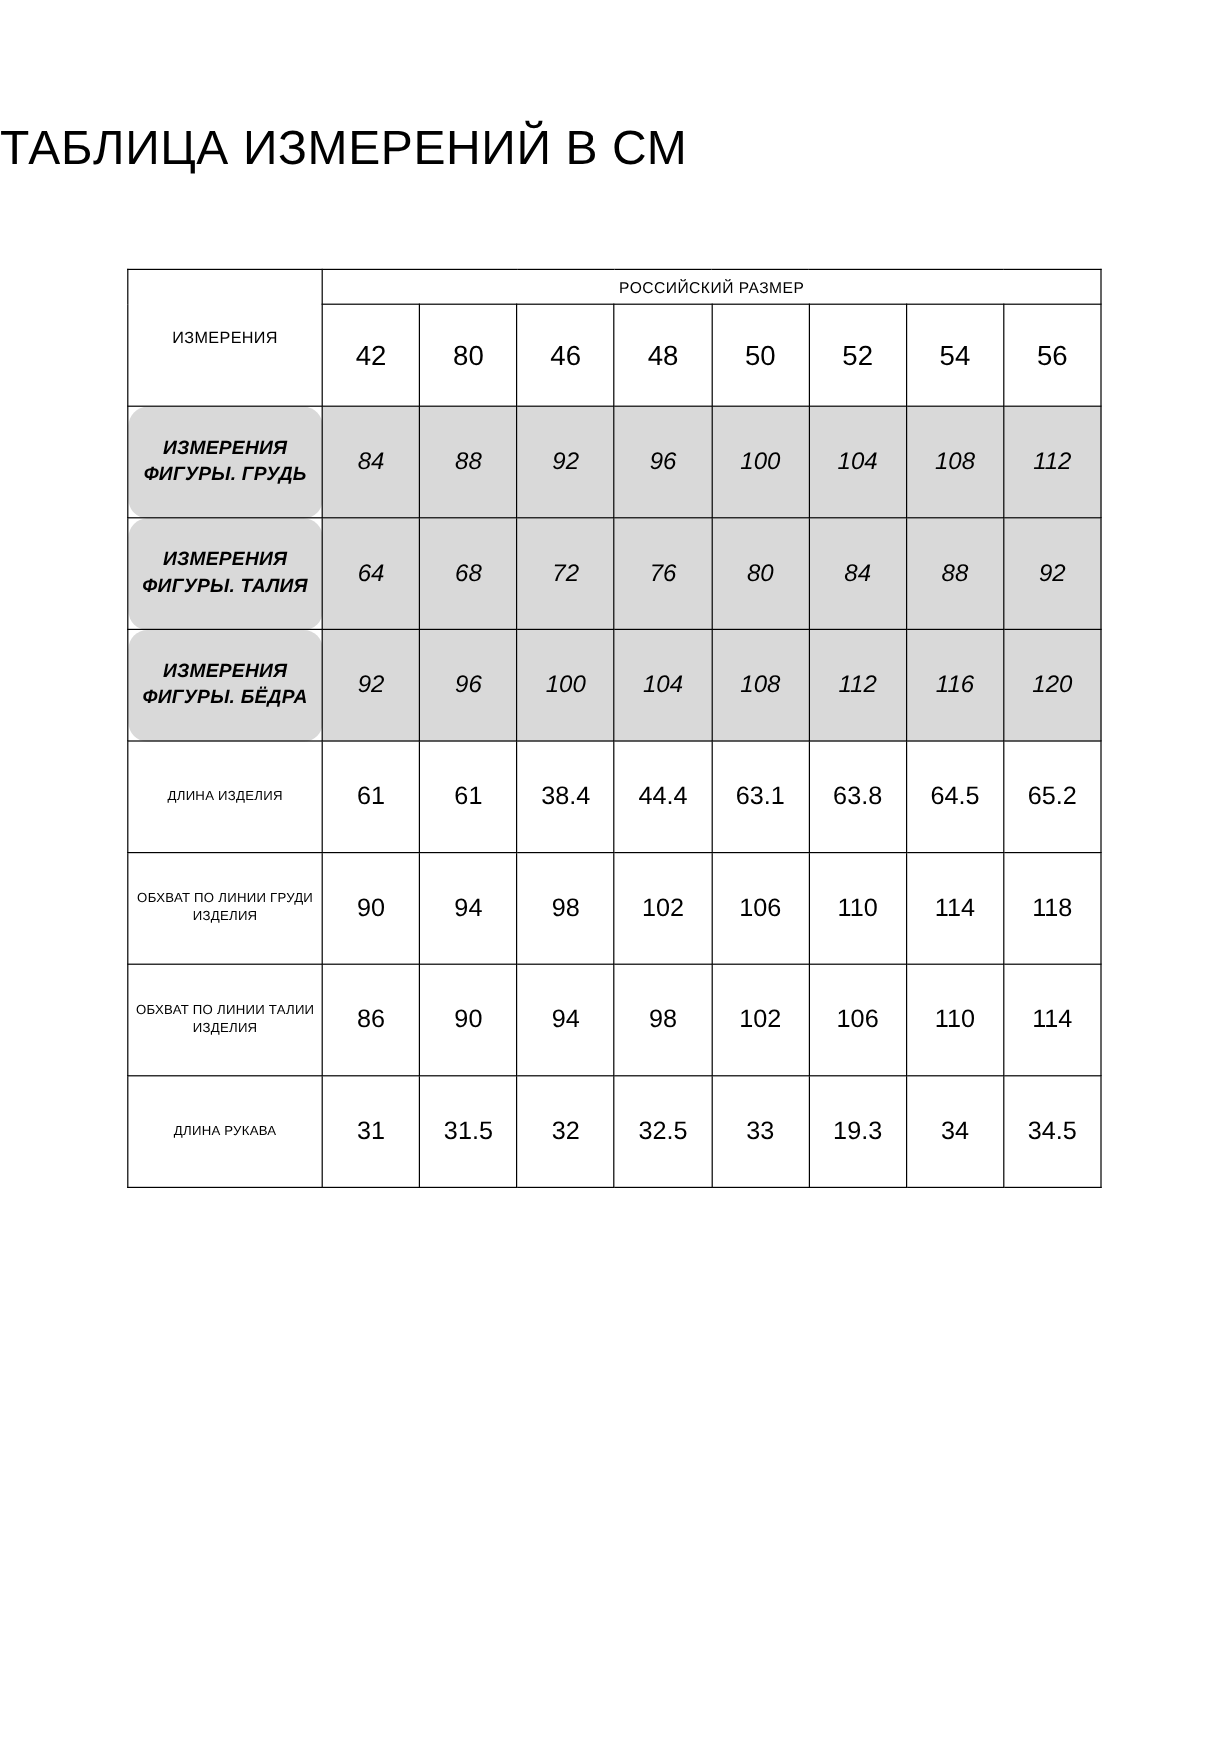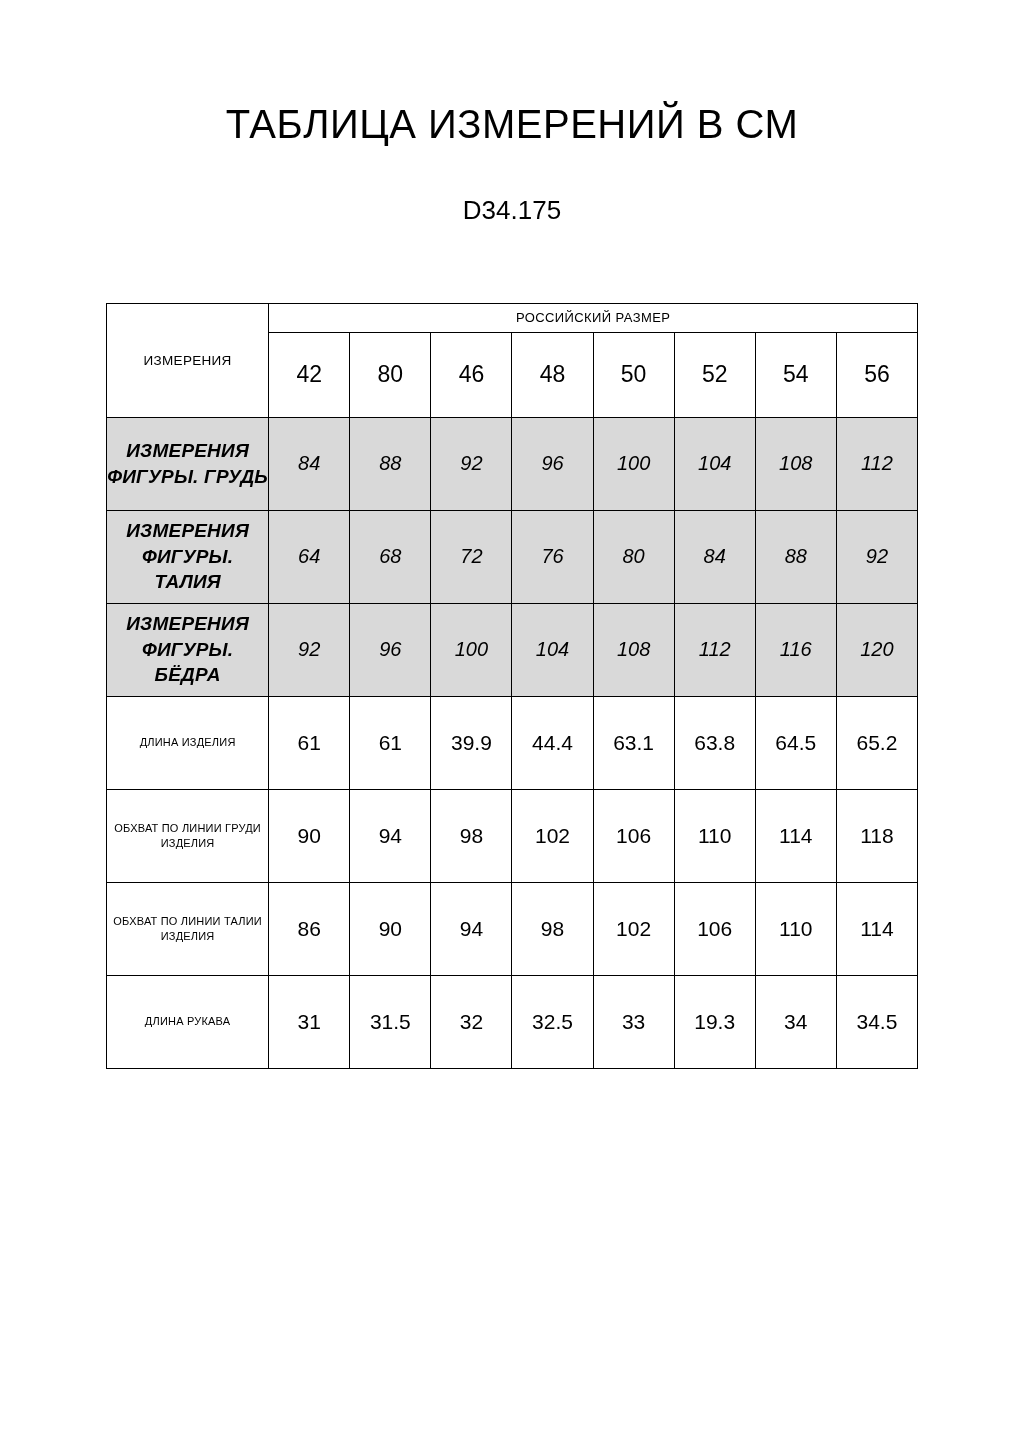--- a/index.html
+++ b/index.html
@@ -14,21 +14,20 @@
     color: #000000;
     -webkit-font-smoothing: antialiased;
   }
   .page {
     width: 1024px;
     height: 1448px;
     position: relative;
     box-sizing: border-box;
   }
   .title {
-    text-align: center;
     font-size: 40px;
     font-weight: 400;
     letter-spacing: 0.5px;
     margin: 0;
     padding-top: 102px;
     line-height: 1.1;
   }
   .subtitle {
     text-align: center;
     font-size: 26px;
@@ -91,41 +90,41 @@
   }
   td.row-label {
     font-size: 11px;
     line-height: 1.35;
     letter-spacing: 0.2px;
     padding: 2px 6px;
   }
   td.row-label.italic {
     font-style: italic;
     font-weight: bold;
-    font-size: 19px;
+    font-size: 16px;
+    border-radius: 16px;
   }
   td.value {
     font-size: 21px;
   }
   td.value.italic {
     font-style: italic;
     font-size: 20px;
   }
   tr.shaded td {
     background: #d9d9d9;
   }
 </style>
 </head>
 <body>
 
 <div class="page">
 
   <h1 class="title">ТАБЛИЦА ИЗМЕРЕНИЙ В СМ</h1>
 
-  <div class="subtitle">D34.175</div>
 
 
   <div class="table-wrap">
     <table class="size-table">
       <colgroup>
         <col class="col-label">
         <col class="col-size">
           <col class="col-size">
           <col class="col-size">
           <col class="col-size">
@@ -185,21 +184,21 @@
           <td class="value italic">108</td>
           <td class="value italic">112</td>
           <td class="value italic">116</td>
           <td class="value italic">120</td>
         </tr>
 
         <tr class="body-row">
           <td class="row-label">ДЛИНА ИЗДЕЛИЯ</td>
           <td class="value">61</td>
           <td class="value">61</td>
-          <td class="value">39.9</td>
+          <td class="value">38.4</td>
           <td class="value">44.4</td>
           <td class="value">63.1</td>
           <td class="value">63.8</td>
           <td class="value">64.5</td>
           <td class="value">65.2</td>
         </tr>
 
         <tr class="body-row">
           <td class="row-label">ОБХВАТ ПО ЛИНИИ ГРУДИ ИЗДЕЛИЯ</td>
           <td class="value">90</td>

